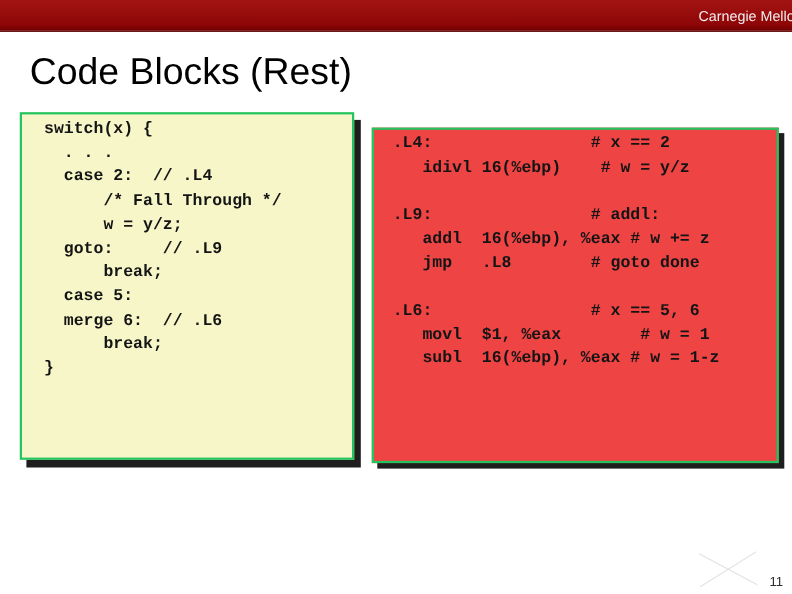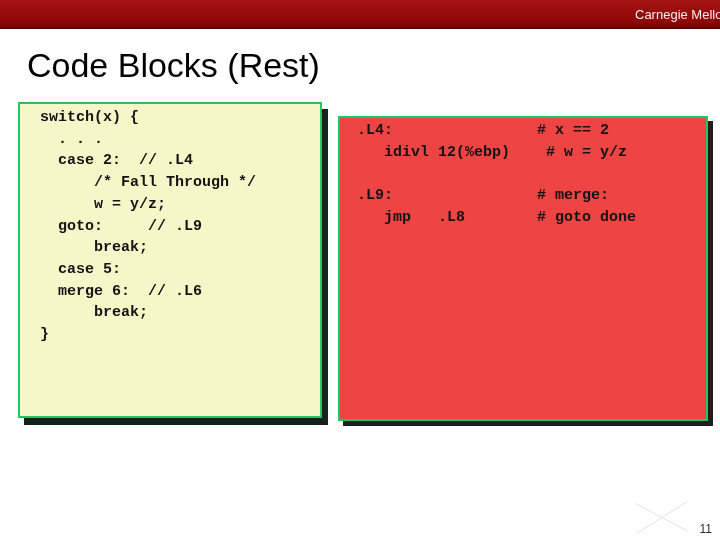--- a/index.html
+++ b/index.html
@@ -128,25 +128,31 @@
     <div class="code-line">      break;</div>
     <div class="code-line">  case 5:</div>
     <div class="code-line">  merge 6:  // .L6</div>
     <div class="code-line">      break;</div>
     <div class="code-line">}</div>
   </section>
 
   <section class="panel asm-panel">
     <div class="asm-block">
       <div class="code-line">.L4:                # x == 2</div>
-      <div class="code-line">   idivl 12(%ebp)    # w = y/z</div>
+      <div class="code-line">   idivl 16(%ebp)    # w = y/z</div>
     </div>
     <div class="asm-block">
-      <div class="code-line">.L9:                # merge:</div>
+      <div class="code-line">.L9:                # addl:</div>
+      <div class="code-line">   addl  16(%ebp), %eax # w += z</div>
       <div class="code-line">   jmp   .L8        # goto done</div>
+    </div>
+    <div class="asm-block">
+      <div class="code-line">.L6:                # x == 5, 6</div>
+      <div class="code-line">   movl  $1, %eax        # w = 1</div>
+      <div class="code-line">   subl  16(%ebp), %eax # w = 1-z</div>
     </div>
   </section>
 
   <div class="corner-marks">
     <div class="mark mark-a"></div>
     <div class="mark mark-b"></div>
   </div>
 
   <div class="page-number">11</div>
 

